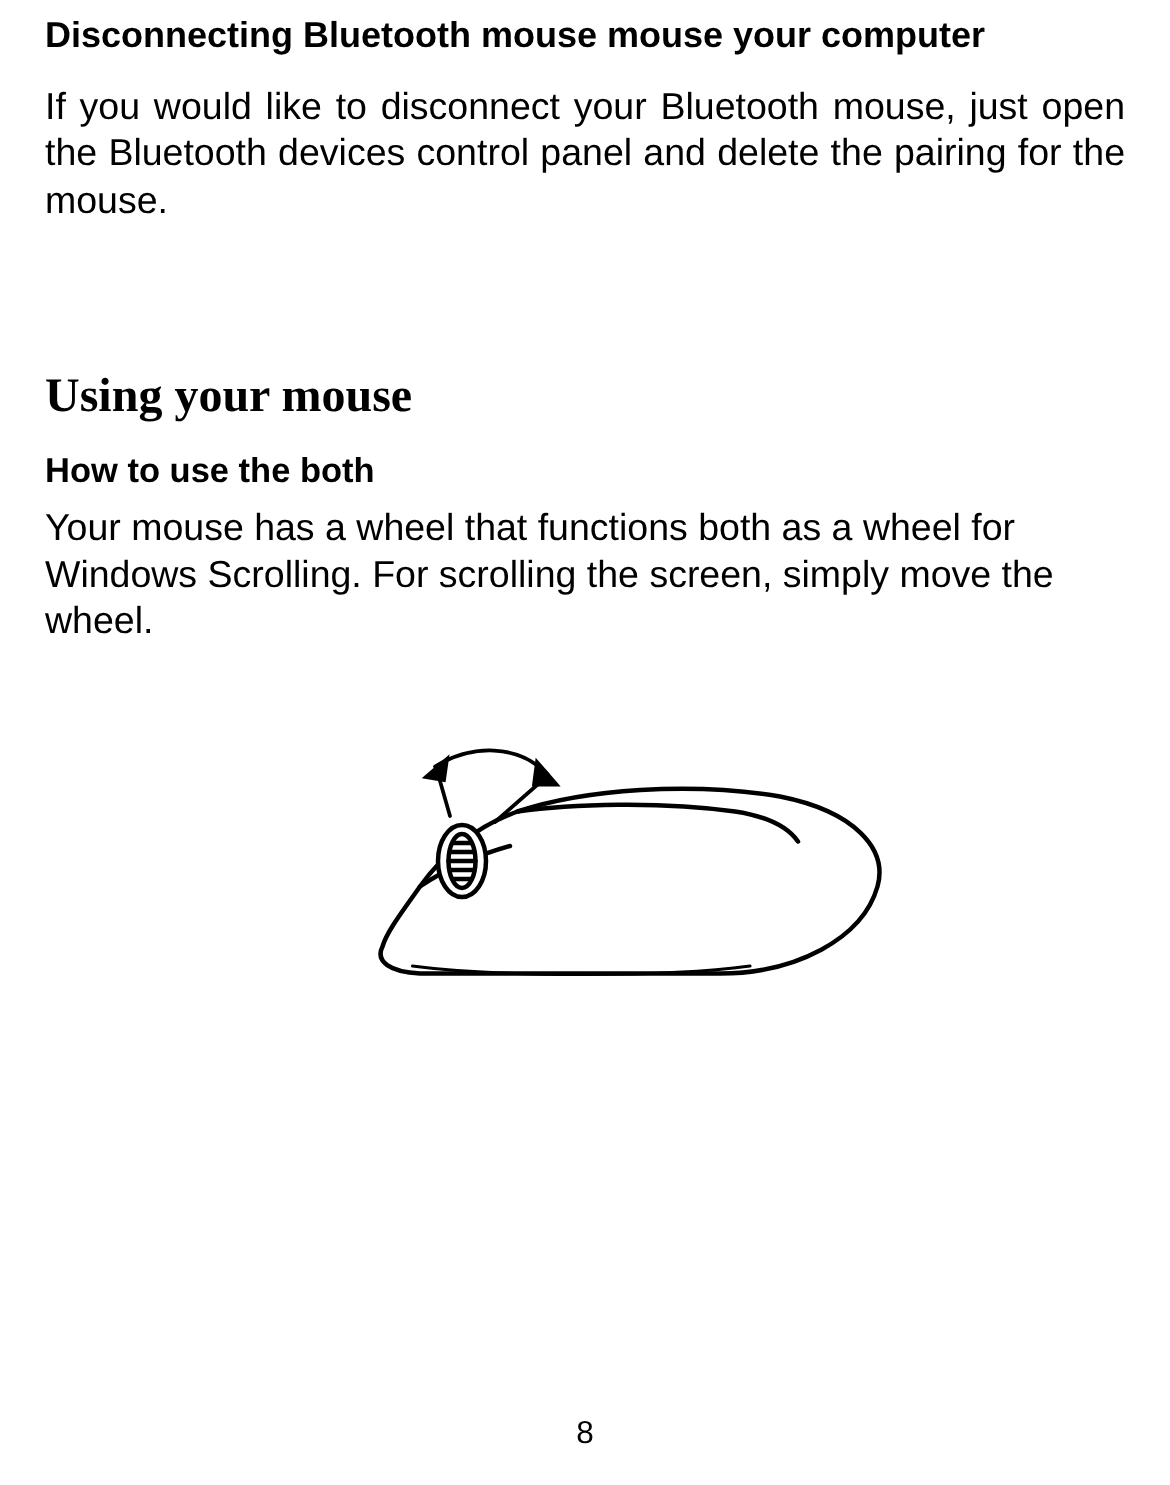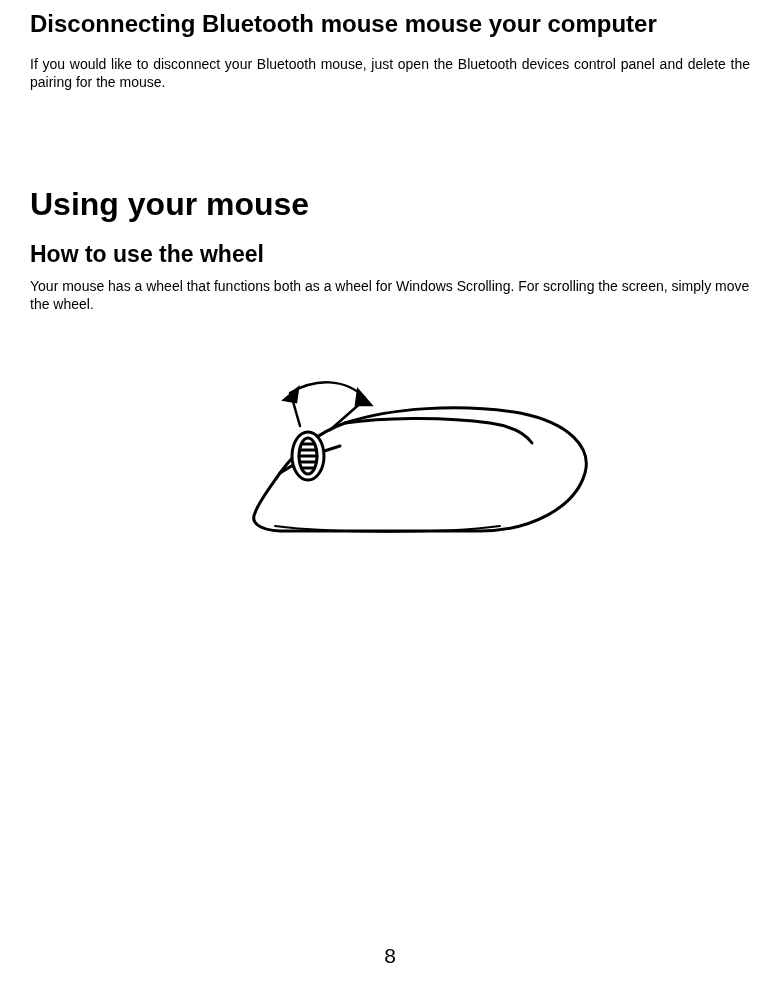--- a/index.html
+++ b/index.html
@@ -15,32 +15,33 @@
       color: #000000;
       padding: 10px 30px 20px 30px;
       position: relative;
     }
     .section-heading {
       font-size: 24px;
       font-weight: bold;
       margin-bottom: 18px;
     }
     .body-text {
-      font-size: 14px;
+      font-size: 25px;
       line-height: 1.25;
       margin-bottom: 40px;
     }
     .justified {
       text-align: justify;
     }
     .main-heading {
       font-size: 32px;
       font-weight: bold;
       margin-top: 95px;
       margin-bottom: 18px;
+      font-family: Liberation Serif, serif;
     }
     .sub-heading {
       font-size: 23px;
       font-weight: bold;
       margin-bottom: 10px;
     }
     .illustration {
       display: block;
       margin: 55px auto 0 auto;
       width: 420px;
@@ -54,21 +55,21 @@
       font-size: 21px;
     }
   </style>
 </head>
 <body>
 
 <h2 class="section-heading">Disconnecting Bluetooth mouse mouse your computer</h2>
 <p class="body-text justified">If you would like to disconnect your Bluetooth mouse, just open the Bluetooth devices control panel and delete the pairing for the mouse.</p>
 
 <h1 class="main-heading">Using your mouse</h1>
-<h3 class="sub-heading">How to use the wheel</h3>
+<h3 class="sub-heading">How to use the both</h3>
 <p class="body-text">Your mouse has a wheel that functions both as a wheel for Windows Scrolling. For scrolling the screen, simply move the wheel.</p>
 
 <svg class="illustration" viewBox="0 0 420 180" xmlns="http://www.w3.org/2000/svg">
 
   <g fill="none" stroke="#000000" stroke-width="3" stroke-linejoin="round" stroke-linecap="round">
 
     <path d="M 75 145 
              C 70 155, 80 162, 100 163
              L 300 163
              C 350 163, 395 140, 405 105

